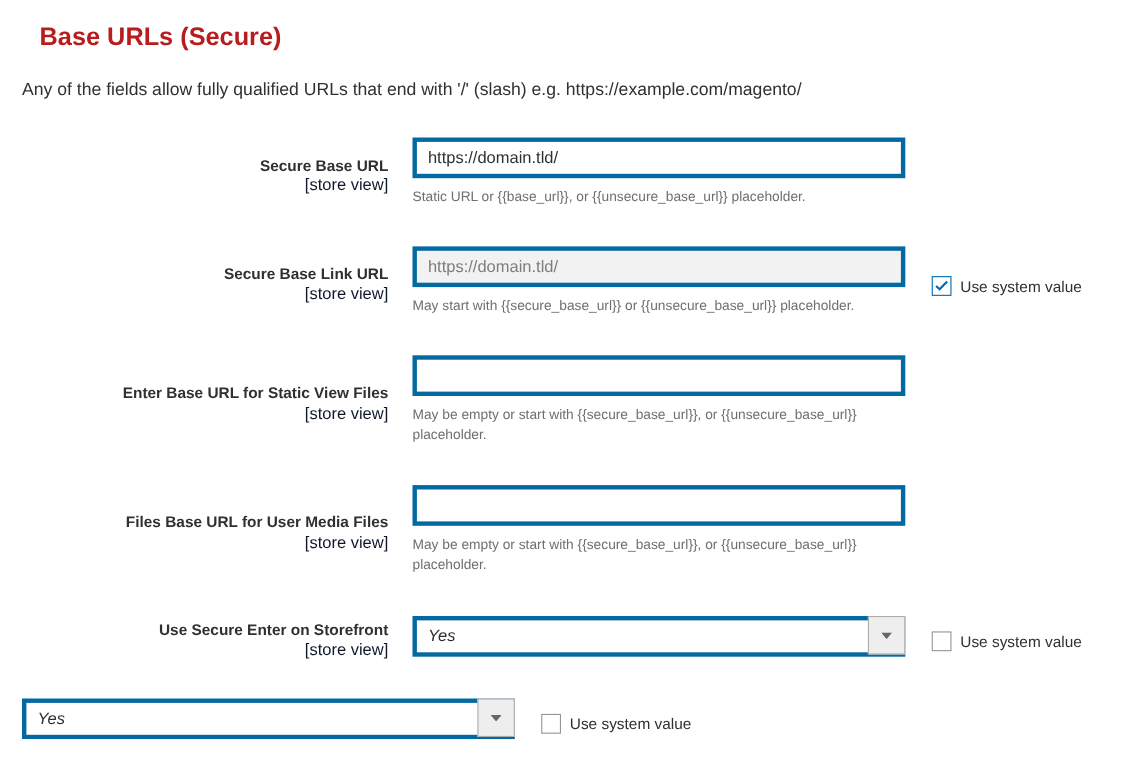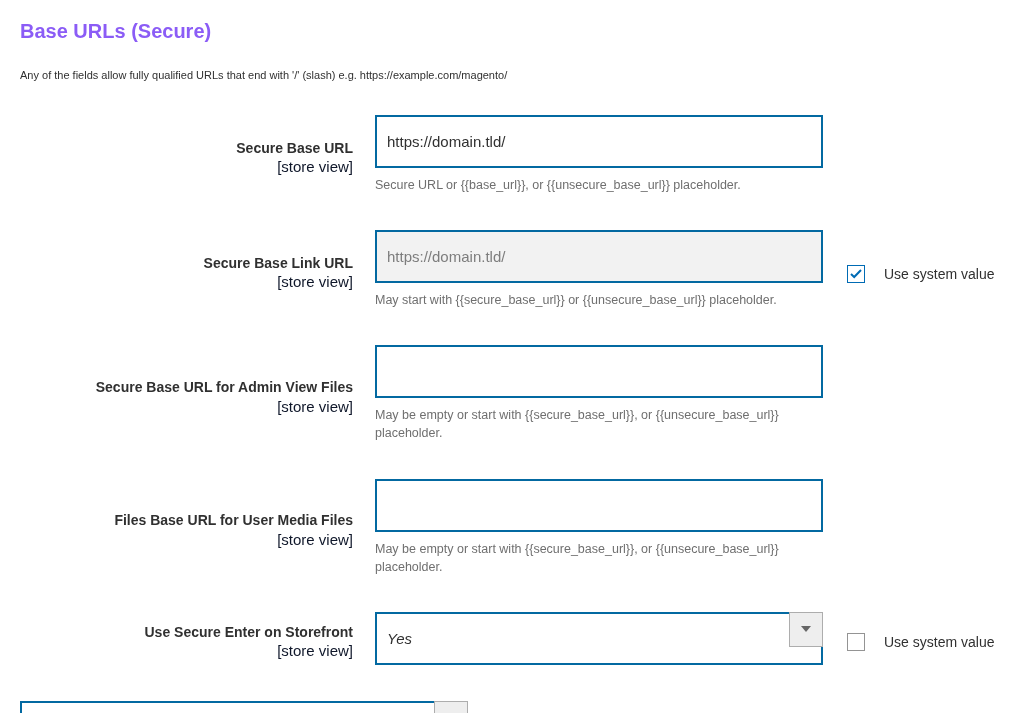--- a/index.html
+++ b/index.html
@@ -6,28 +6,28 @@
   body {
     margin: 0;
     padding: 20px 20px 0 20px;
     font-family: -apple-system, BlinkMacSystemFont, "Segoe UI", Helvetica, Arial, sans-serif;
     font-size: 14px;
     color: #333;
     background: #fff;
     width: 1024px;
   }
   .section-title {
-    font-size: 20px;
+    font-size: 23px;
     font-weight: 600;
-    color: #8b5cf6;
-    margin: 0 0 26px 0;
+    color: #b91c1c;
+    margin: 0 0 26px 16px;
   }
   .section-desc {
     color: #303030;
-    font-size: 11px;
+    font-size: 16px;
     margin: 0 0 34px 0;
   }
   .row {
     display: flex;
     align-items: center;
     margin-bottom: 36px;
   }
   .row:last-child { margin-bottom: 0; }
   .label-col {
     width: 355px;
@@ -47,22 +47,22 @@
     color: #0f172a;
     margin-top: 1px;
   }
   .value-col {
     width: 448px;
     flex-shrink: 0;
   }
   .text-input,
   .select {
     width: 100%;
-    height: 53px;
-    border: 2px solid #0369a1;
+    height: 37px;
+    border: 4px solid #0369a1;
     padding: 0 10px;
     font-size: 15px;
     color: #303030;
     background: #fff;
     font-family: inherit;
     outline: none;
   }
   .text-input.disabled {
     background: #f2f2f2;
     color: #7d7d7d;
@@ -99,21 +99,21 @@
     font-size: 12.5px;
     color: #6f6f6f;
     margin-top: 8px;
     line-height: 1.45;
   }
   .extra-col {
     padding-left: 24px;
     padding-top: 8px;
     display: flex;
     align-items: center;
-    gap: 19px;
+    gap: 8px;
     flex-shrink: 0;
   }
   .checkbox {
     width: 18px;
     height: 18px;
     border: 1px solid #949494;
     background: #fff;
     display: inline-flex;
     align-items: center;
     justify-content: center;
@@ -142,21 +142,21 @@
 <h2 class="section-title">Base URLs (Secure)</h2>
 <p class="section-desc">Any of the fields allow fully qualified URLs that end with '/' (slash) e.g. https://example.com/magento/</p>
 
 <div class="row">
   <div class="label-col">
     <div class="field-label">Secure Base URL</div>
     <div class="scope">[store view]</div>
   </div>
   <div class="value-col">
     <input class="text-input" type="text" value="https://domain.tld/" style="">
-    <div class="hint">Secure URL or {{base_url}}, or {{unsecure_base_url}} placeholder.</div>
+    <div class="hint">Static URL or {{base_url}}, or {{unsecure_base_url}} placeholder.</div>
   </div>
 </div>
 
 <div class="row">
   <div class="label-col">
     <div class="field-label">Secure Base Link URL</div>
     <div class="scope">[store view]</div>
   </div>
   <div class="value-col">
     <input class="text-input disabled" type="text" disabled="" value="https://domain.tld/" style="">
@@ -167,21 +167,21 @@
       <svg viewBox="0 0 12 10">
           <path d="M1 5 L4.2 8 L11 1" stroke="#006bb4" stroke-width="2" fill="none"></path>
         </svg>
     </span>
     <span class="checkbox-label">Use system value</span>
   </div>
 </div>
 
 <div class="row">
   <div class="label-col">
-    <div class="field-label">Secure Base URL for Admin View Files</div>
+    <div class="field-label">Enter Base URL for Static View Files</div>
     <div class="scope">[store view]</div>
   </div>
   <div class="value-col">
     <input class="text-input" type="text" value="" style="">
     <div class="hint">May be empty or start with {{secure_base_url}}, or {{unsecure_base_url}} placeholder.</div>
   </div>
 </div>
 
 <div class="row">
   <div class="label-col">

